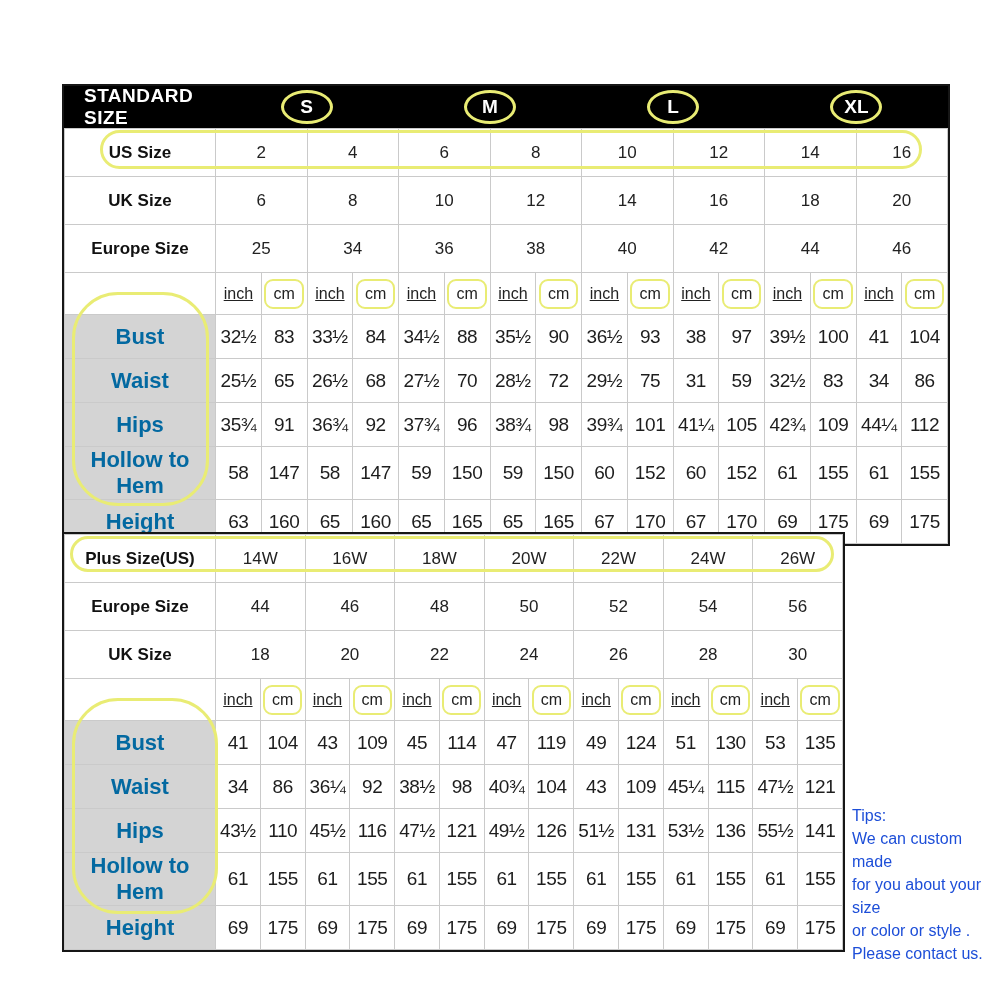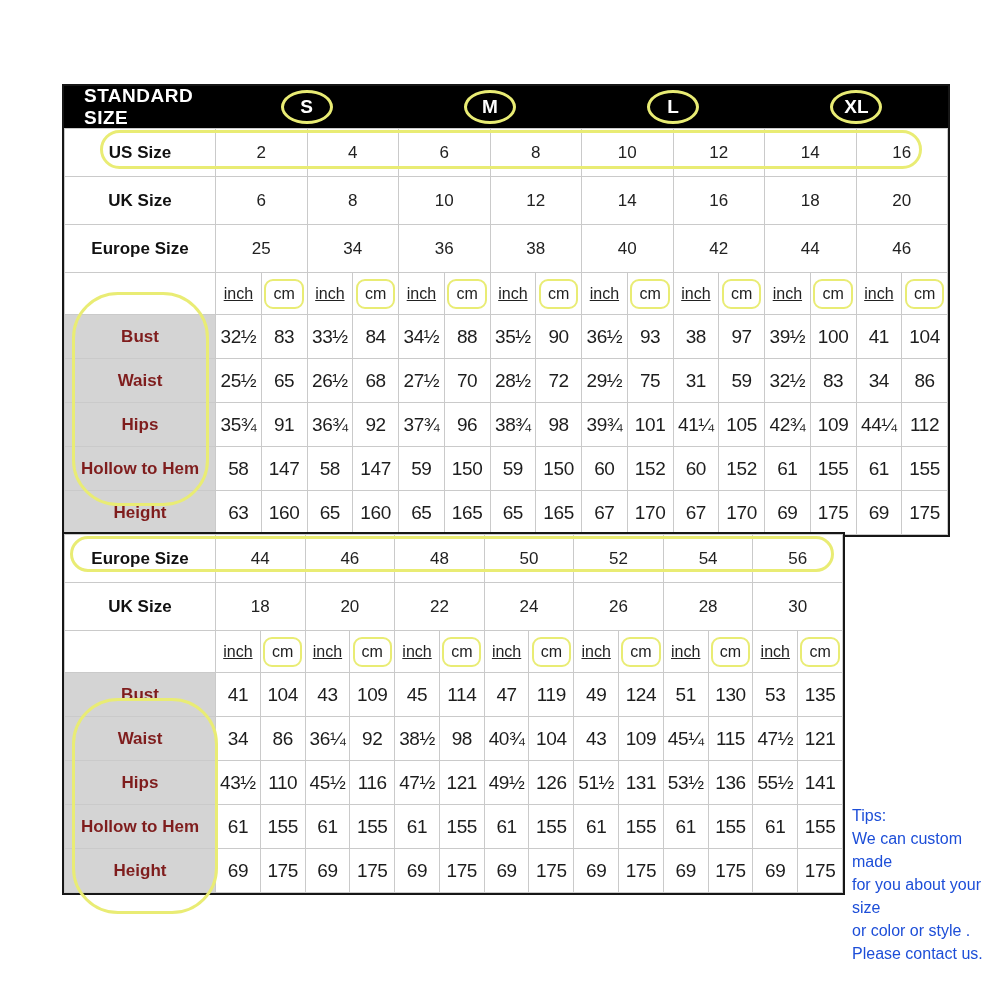--- a/index.html
+++ b/index.html
@@ -24,21 +24,21 @@
 
   table.size-table { border-collapse:collapse; table-layout:fixed; width:100%; }
   .size-table td, .size-table th { border:1px solid var(--border); text-align:center;
     padding:0; overflow:hidden; }
   tr.row-size { height:48px; }
   tr.row-size th { font-size:17px; font-weight:bold; color:#111; }
   tr.row-size td { font-size:17px; color:#222; }
   tr.row-unit { height:42px; }
   tr.row-unit td { font-size:16px; color:#222;text-decoration:underline; }
   tr.row-measure { height:44px; }
-  tr.row-measure th { font-size:17px; font-weight:bold; color:#7f1d1d; background:#d4d4d4; }
+  tr.row-measure th { font-size:22px; font-weight:bold; color:#0369a1; background:#d4d4d4; }
   tr.row-measure td { font-size:19px; color:#1d1d1d; letter-spacing:-0.4px; }
 
   .cm-box { display:inline-block; border:2px solid var(--hl); border-radius:9px;
     padding:4px 7px; }
 
   .oval { position:absolute; border:3px solid var(--hl); pointer-events:none;
     background:transparent; }
   .us-row-oval    { left:36px;  top:44px;  width:822px; height:39px; border-radius:20px; }
   .std-label-oval { left:8px;   top:206px; width:137px; height:214px; border-radius:46px; }
   .plus-row-oval  { left:6px;   top:2px;   width:764px; height:36px;  border-radius:18px; }
@@ -258,20 +258,30 @@
           <col>
           <col>
           <col>
           <col>
           <col>
           <col>
           <col>
         </colgroup>
         <tbody>
           <tr class="row-size">
+            <th>Plus Size(US)</th>
+            <td colspan="2">14W</td>
+            <td colspan="2">16W</td>
+            <td colspan="2">18W</td>
+            <td colspan="2">20W</td>
+            <td colspan="2">22W</td>
+            <td colspan="2">24W</td>
+            <td colspan="2">26W</td>
+          </tr>
+          <tr class="row-size">
             <th>Europe Size</th>
             <td colspan="2">44</td>
             <td colspan="2">46</td>
             <td colspan="2">48</td>
             <td colspan="2">50</td>
             <td colspan="2">52</td>
             <td colspan="2">54</td>
             <td colspan="2">56</td>
           </tr>
           <tr class="row-size">

